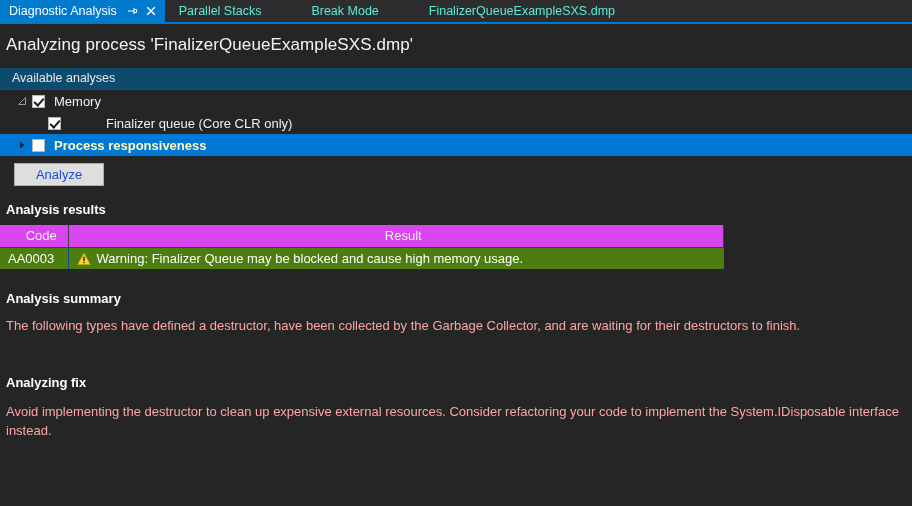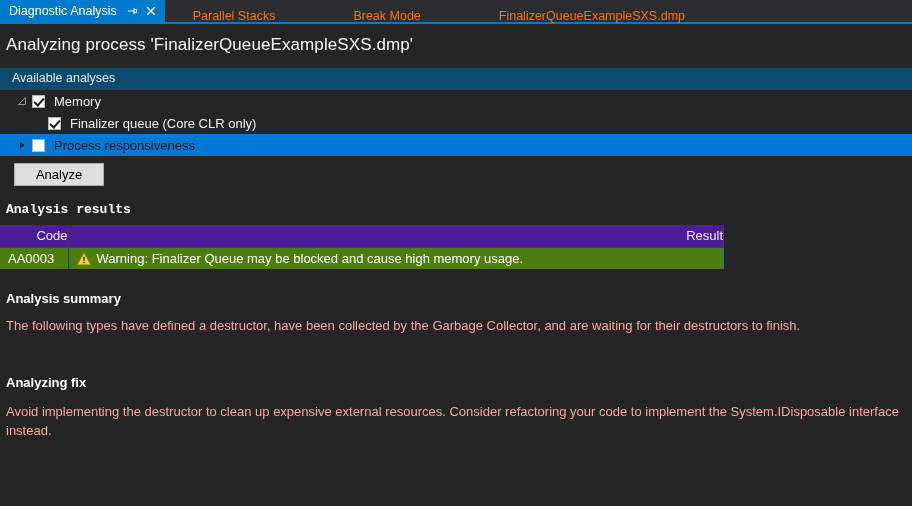--- a/index.html
+++ b/index.html
@@ -48,23 +48,22 @@
     gap: 7px;
   }
   .pin-icon, .close-icon {
     display: inline-block;
     width: 12px;
     height: 12px;
     position: relative;
   }
   .pin-icon svg, .close-icon svg { display: block; }
   .tab.plain {
-    padding: 0 28px;
-    color: #f97316;
-    align-items: flex-end;
+    padding: 0 14px;
+    color: #5eead4;
   }
   .tab-sep { width: 22px; }
 
   
   .page-title {
     font-size: 17px;
     color: #f4f4f4;
     padding: 11px 0 0 6px;
     letter-spacing: 0.1px;
   }
@@ -87,24 +86,26 @@
     display: flex;
     align-items: center;
     height: 22px;
     font-size: 13px;
     color: #f0f0f0;
     padding-left: 14px;
     box-sizing: border-box;
   }
   .tree-row.selected {
     background: #0078d4;
-    color: #0f172a;
+    color: #fef9c3;
+    font-weight: bold;
   }
   .tree-row.indent {
     padding-left: 48px;
+    gap: 36px;
   }
   .twisty {
     width: 16px;
     height: 16px;
     flex: 0 0 16px;
     display: flex;
     align-items: center;
     justify-content: center;
     margin-right: 2px;
   }
@@ -130,54 +131,54 @@
     transform: rotate(42deg);
   }
   .tree-label { line-height: 1; }
 
   
   .analyze-bar {
     padding: 7px 0 0 14px;
   }
   .btn-analyze {
     background: #dedede;
-    color: #000000;
+    color: #1d4ed8;
     border: 1px solid #adadad;
     font-family: "Liberation Sans", sans-serif;
     font-size: 13px;
     padding: 3px 0;
     width: 90px;
     text-align: center;
     cursor: default;
   }
 
   
   .section-title {
     font-size: 13px;
     font-weight: bold;
     color: #ffffff;
     padding-left: 6px;
   }
-  .results-title { margin-top: 16px; font-family: Liberation Mono, monospace; }
+  .results-title { margin-top: 16px; }
 
   .results-table {
     margin-top: 8px;
     width: 724px;
     border-collapse: collapse;
     font-size: 13px;
     table-layout: fixed;
   }
   .results-table th {
-    text-align: right;
+    text-align: center;
     font-weight: normal;
     color: #f0f0f0;
     padding: 3px 0 4px 15px;
     border-bottom: 1px solid #3f3f46;
     border-right: 1px solid #3f3f46;
-    background: #4c1d95;
+    background: #d946ef;
     height: 20px;
     box-sizing: border-box;
   }
   .results-table th.col-code { width: 68px; }
   .results-table td {
     padding: 3px 0 3px 8px;
     border-right: 1px solid #2d2d30;
     height: 21px;
     box-sizing: border-box;
     vertical-align: middle;

